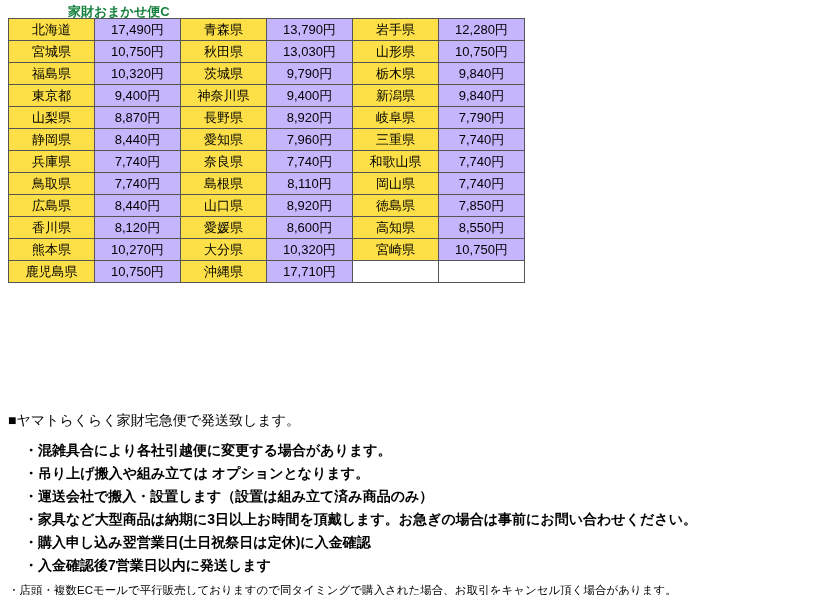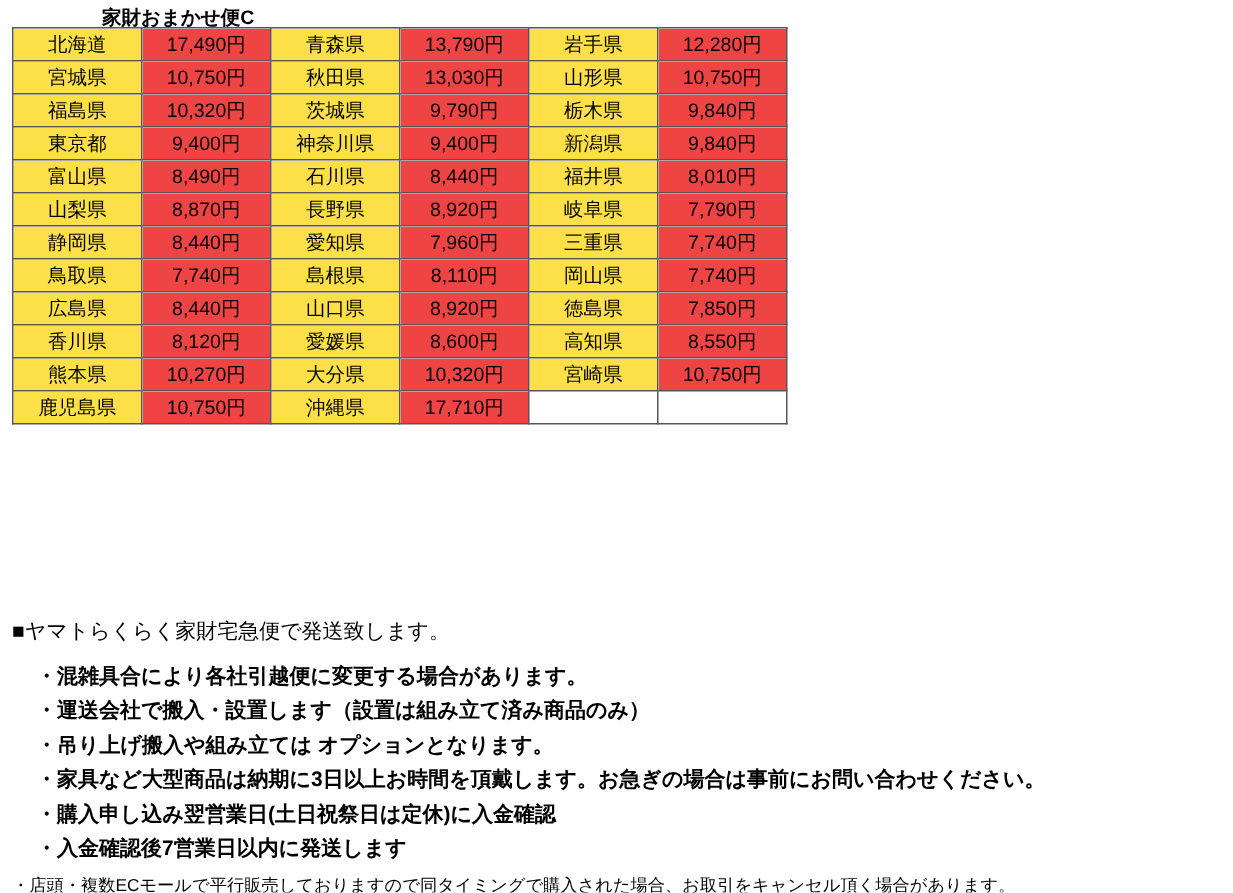--- a/index.html
+++ b/index.html
@@ -9,21 +9,21 @@
   }
   body {
     width: 822px;
     height: 595px;
     font-family: "Liberation Sans", sans-serif;
     color: #000000;
     position: relative;
     overflow: hidden;
   }
   #title {
-    color: #000000;
+    color: #15803d;
     font-size: 13px;
     font-weight: bold;
     position: absolute;
     left: 68px;
     top: 3px;
     white-space: nowrap;
   }
   #rate-table {
     position: absolute;
     left: 8px;
@@ -40,21 +40,21 @@
     padding: 0;
     overflow: hidden;
     white-space: nowrap;
   }
   #rate-table td.pref {
     background: #fde047;
     text-align: center;
     width: 85px;
   }
   #rate-table td.price {
-    background: #ef4444;
+    background: #c4b5fd;
     text-align: center;
     width: 85px;
   }
   #rate-table td.empty {
     background: #ffffff;
   }
   #notes {
     position: absolute;
     left: 8px;
     top: 412px;
@@ -112,44 +112,44 @@
       </tr>
       <tr>
         <td class="pref">東京都</td>
         <td class="price">9,400円</td>
         <td class="pref">神奈川県</td>
         <td class="price">9,400円</td>
         <td class="pref">新潟県</td>
         <td class="price">9,840円</td>
       </tr>
       <tr>
-        <td class="pref">富山県</td>
-        <td class="price">8,490円</td>
-        <td class="pref">石川県</td>
-        <td class="price">8,440円</td>
-        <td class="pref">福井県</td>
-        <td class="price">8,010円</td>
-      </tr>
-      <tr>
         <td class="pref">山梨県</td>
         <td class="price">8,870円</td>
         <td class="pref">長野県</td>
         <td class="price">8,920円</td>
         <td class="pref">岐阜県</td>
         <td class="price">7,790円</td>
       </tr>
       <tr>
         <td class="pref">静岡県</td>
         <td class="price">8,440円</td>
         <td class="pref">愛知県</td>
         <td class="price">7,960円</td>
         <td class="pref">三重県</td>
         <td class="price">7,740円</td>
       </tr>
       <tr>
+        <td class="pref">兵庫県</td>
+        <td class="price">7,740円</td>
+        <td class="pref">奈良県</td>
+        <td class="price">7,740円</td>
+        <td class="pref">和歌山県</td>
+        <td class="price">7,740円</td>
+      </tr>
+      <tr>
         <td class="pref">鳥取県</td>
         <td class="price">7,740円</td>
         <td class="pref">島根県</td>
         <td class="price">8,110円</td>
         <td class="pref">岡山県</td>
         <td class="price">7,740円</td>
       </tr>
       <tr>
         <td class="pref">広島県</td>
         <td class="price">8,440円</td>
@@ -182,20 +182,20 @@
         <td class="empty"></td>
         <td class="empty"></td>
       </tr>
     </tbody>
 </table>
 
 <div id="notes">
   <p class="note-head">■ヤマトらくらく家財宅急便で発送致します。</p>
   <div>
       <p class="note-line">・混雑具合により各社引越便に変更する場合があります。</p>
+      <p class="note-line">・吊り上げ搬入や組み立ては オプションとなります。</p>
       <p class="note-line">・運送会社で搬入・設置します（設置は組み立て済み商品のみ）</p>
-      <p class="note-line">・吊り上げ搬入や組み立ては オプションとなります。</p>
       <p class="note-line">・家具など大型商品は納期に3日以上お時間を頂戴します。お急ぎの場合は事前にお問い合わせください。</p>
       <p class="note-line">・購入申し込み翌営業日(土日祝祭日は定休)に入金確認</p>
       <p class="note-line">・入金確認後7営業日以内に発送します</p>
     </div>
   <p class="note-small">・店頭・複数ECモールで平行販売しておりますので同タイミングで購入された場合、お取引をキャンセル頂く場合があります。</p>
 </div>
 
 </body></html>

